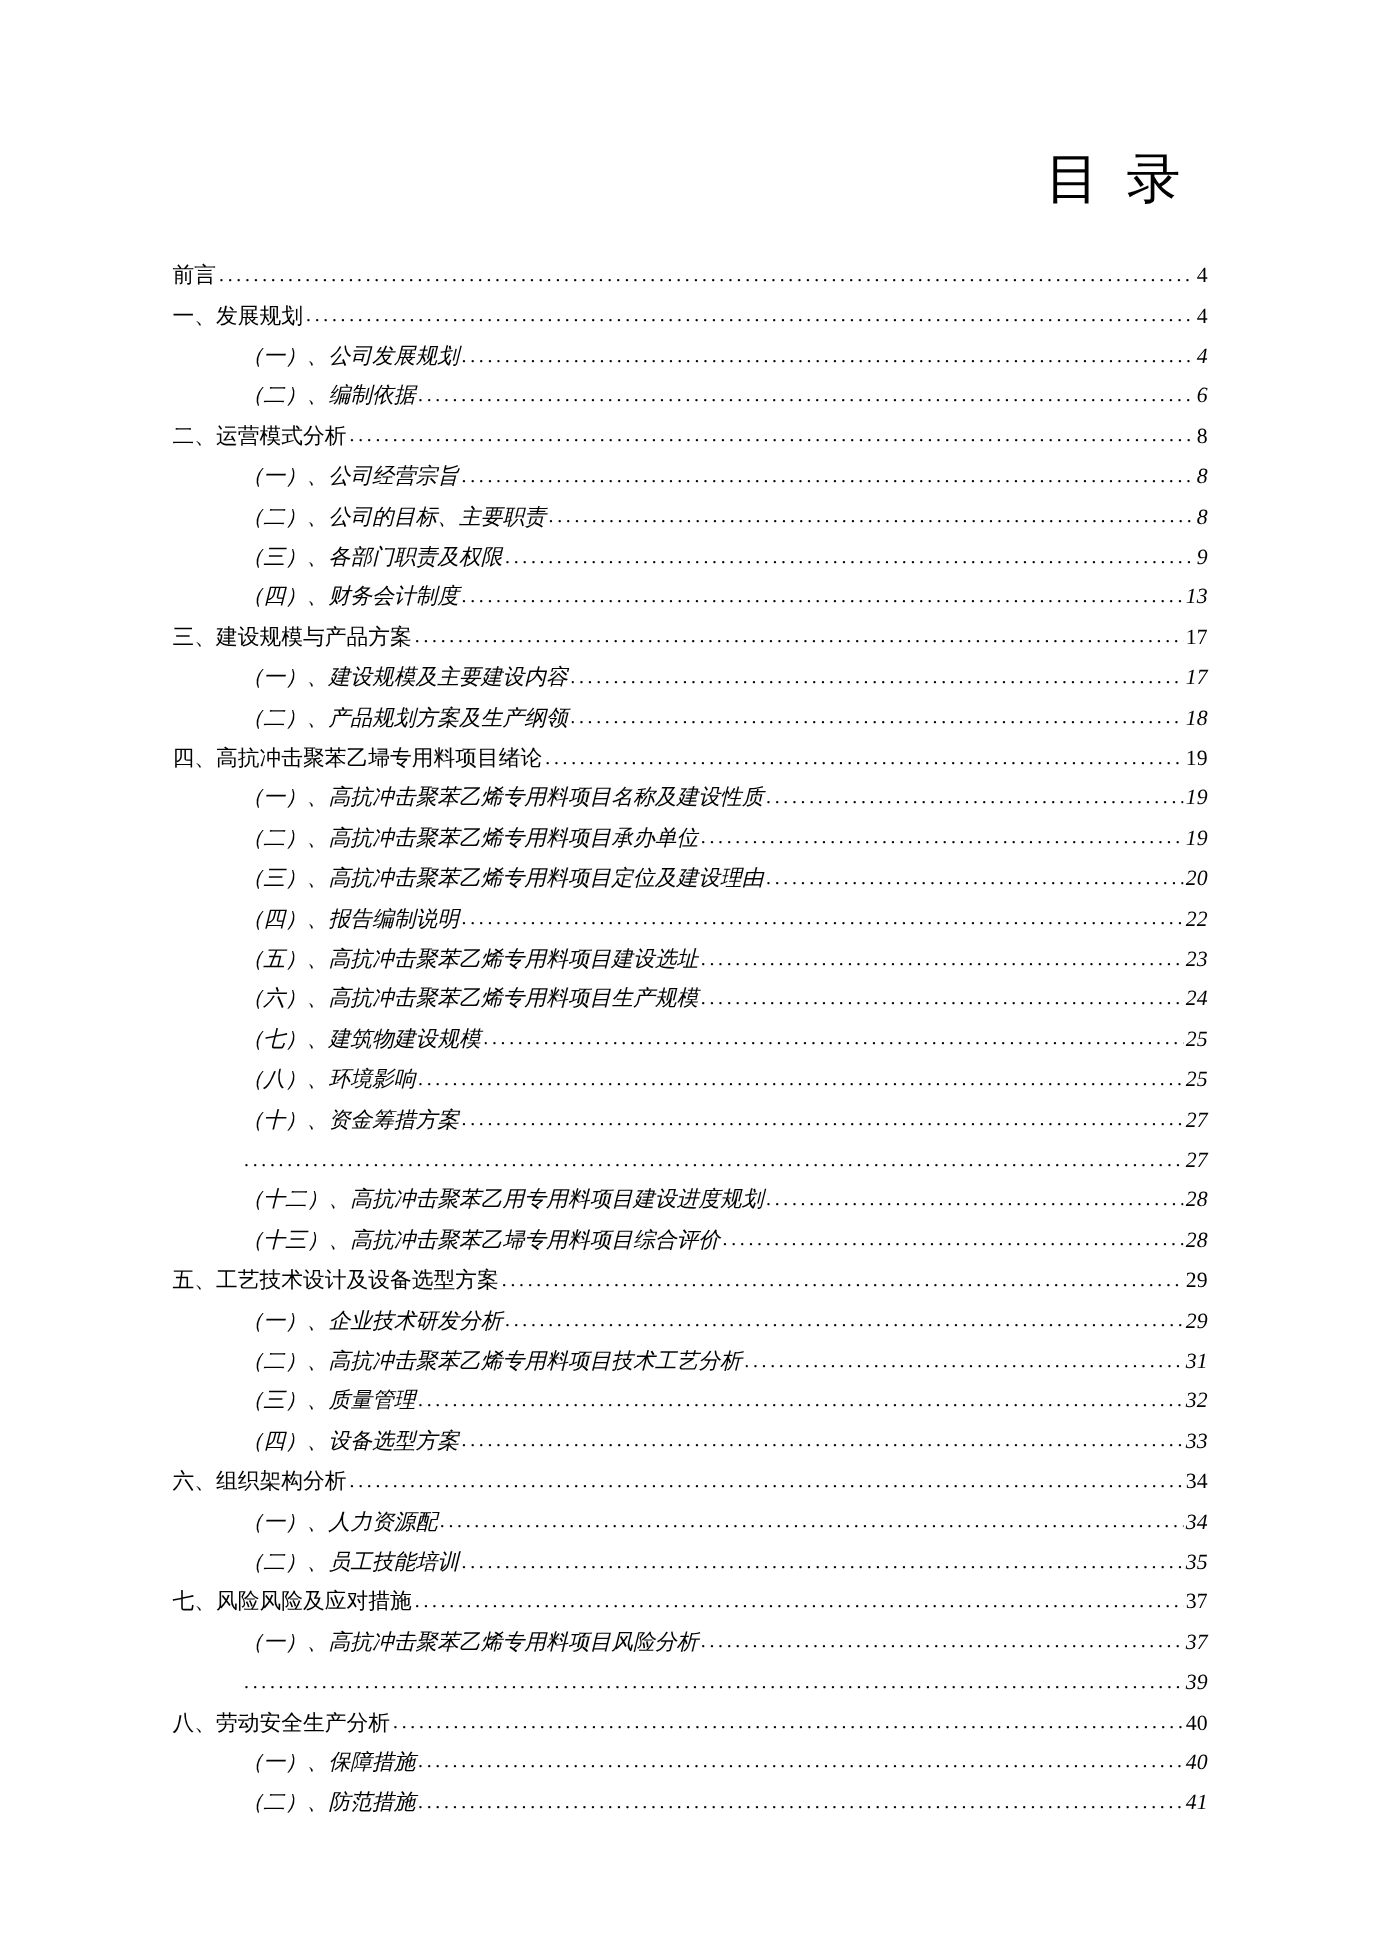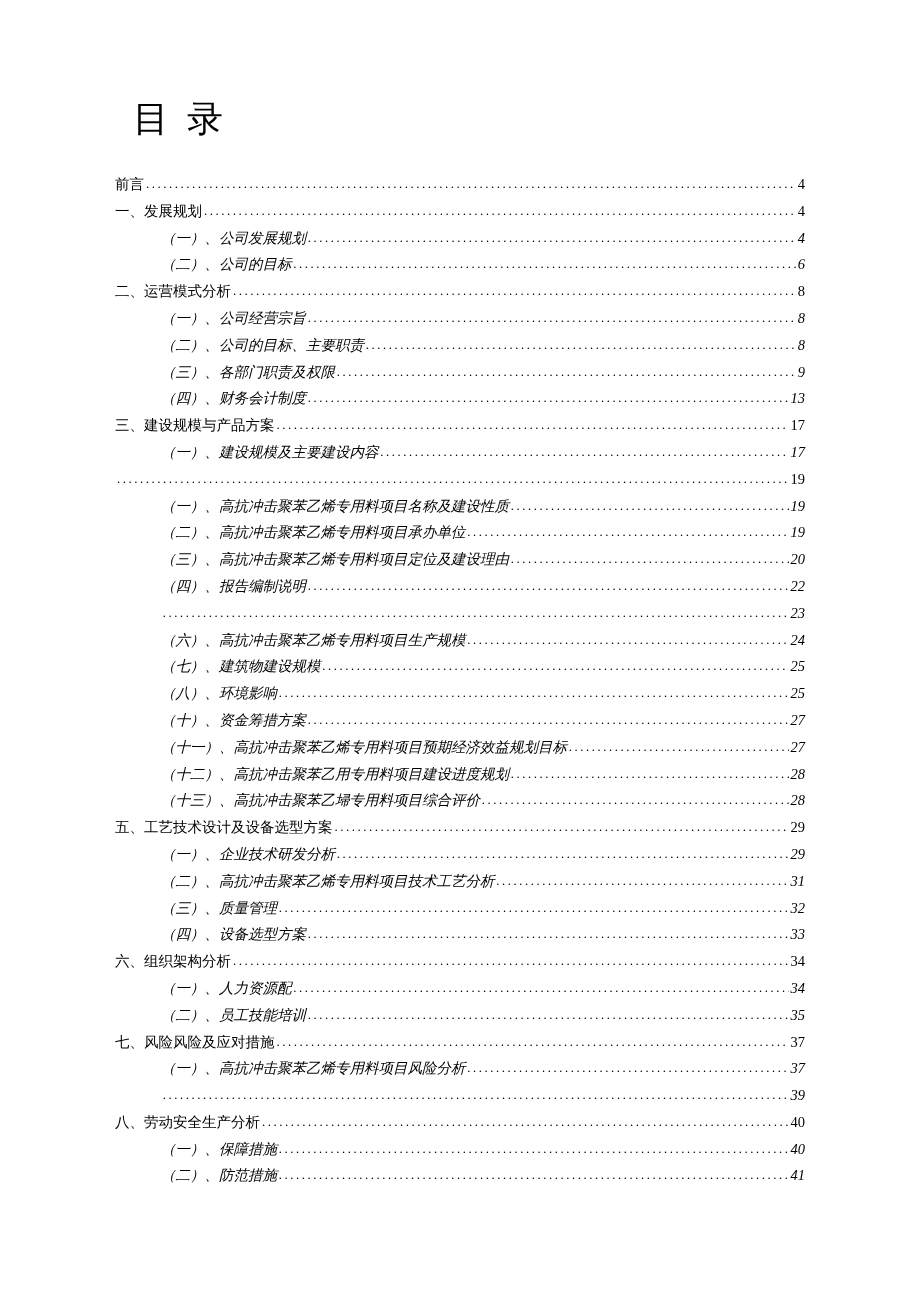--- a/index.html
+++ b/index.html
@@ -9,21 +9,21 @@
     }
     body {
       background: #ffffff;
       font-family: "SimSun", "宋体", serif;
       width: 920px;
       height: 1301px;
       padding: 95px 115px 60px 115px;
       color: #000;
     }
     .title {
-      text-align: left;
+      text-align: right;
       font-size: 36px;
       letter-spacing: 18px;
       margin-bottom: 30px;
       font-weight: normal;
       padding-left: 18px;
     }
     .toc {
       font-size: 14.5px;
       line-height: 1.4;
     }
@@ -74,21 +74,21 @@
       <span class="entry-label">一、发展规划</span>
       <span class="dots"></span>
       <span class="entry-page">4</span>
     </div>
     <div class="toc-entry level-1">
       <span class="entry-label">（一）、公司发展规划</span>
       <span class="dots"></span>
       <span class="entry-page">4</span>
     </div>
     <div class="toc-entry level-1">
-      <span class="entry-label">（二）、公司的目标</span>
+      <span class="entry-label">（二）、编制依据</span>
       <span class="dots"></span>
       <span class="entry-page">6</span>
     </div>
     <div class="toc-entry level-0">
       <span class="entry-label">二、运营模式分析</span>
       <span class="dots"></span>
       <span class="entry-page">8</span>
     </div>
     <div class="toc-entry level-1">
       <span class="entry-label">（一）、公司经营宗旨</span>
@@ -113,21 +113,27 @@
     <div class="toc-entry level-0">
       <span class="entry-label">三、建设规模与产品方案</span>
       <span class="dots"></span>
       <span class="entry-page">17</span>
     </div>
     <div class="toc-entry level-1">
       <span class="entry-label">（一）、建设规模及主要建设内容</span>
       <span class="dots"></span>
       <span class="entry-page">17</span>
     </div>
-    <div class="toc-entry level-0">
+    <div class="toc-entry level-1">
+      <span class="entry-label">（二）、产品规划方案及生产纲领</span>
+      <span class="dots"></span>
+      <span class="entry-page">18</span>
+    </div>
+    <div class="toc-entry level-0">
+      <span class="entry-label">四、高抗冲击聚苯乙埽专用料项目绪论</span>
       <span class="dots"></span>
       <span class="entry-page">19</span>
     </div>
     <div class="toc-entry level-1">
       <span class="entry-label">（一）、高抗冲击聚苯乙烯专用料项目名称及建设性质</span>
       <span class="dots"></span>
       <span class="entry-page">19</span>
     </div>
     <div class="toc-entry level-1">
       <span class="entry-label">（二）、高抗冲击聚苯乙烯专用料项目承办单位</span>
@@ -138,20 +144,21 @@
       <span class="entry-label">（三）、高抗冲击聚苯乙烯专用料项目定位及建设理由</span>
       <span class="dots"></span>
       <span class="entry-page">20</span>
     </div>
     <div class="toc-entry level-1">
       <span class="entry-label">（四）、报告编制说明</span>
       <span class="dots"></span>
       <span class="entry-page">22</span>
     </div>
     <div class="toc-entry level-1">
+      <span class="entry-label">（五）、高抗冲击聚苯乙烯专用料项目建设选址</span>
       <span class="dots"></span>
       <span class="entry-page">23</span>
     </div>
     <div class="toc-entry level-1">
       <span class="entry-label">（六）、高抗冲击聚苯乙烯专用料项目生产规模</span>
       <span class="dots"></span>
       <span class="entry-page">24</span>
     </div>
     <div class="toc-entry level-1">
       <span class="entry-label">（七）、建筑物建设规模</span>
@@ -162,21 +169,20 @@
       <span class="entry-label">（八）、环境影响</span>
       <span class="dots"></span>
       <span class="entry-page">25</span>
     </div>
     <div class="toc-entry level-1">
       <span class="entry-label">（十）、资金筹措方案</span>
       <span class="dots"></span>
       <span class="entry-page">27</span>
     </div>
     <div class="toc-entry level-1">
-      <span class="entry-label">（十一）、高抗冲击聚苯乙烯专用料项目预期经济效益规划目标</span>
       <span class="dots"></span>
       <span class="entry-page">27</span>
     </div>
     <div class="toc-entry level-1">
       <span class="entry-label">（十二）、高抗冲击聚苯乙用专用料项目建设进度规划</span>
       <span class="dots"></span>
       <span class="entry-page">28</span>
     </div>
     <div class="toc-entry level-1">
       <span class="entry-label">（十三）、高抗冲击聚苯乙埽专用料项目综合评价</span>

